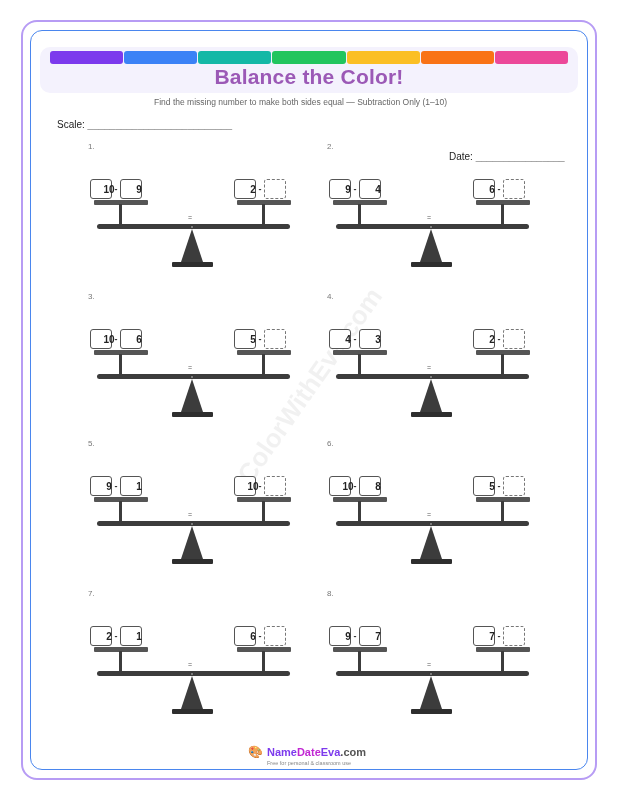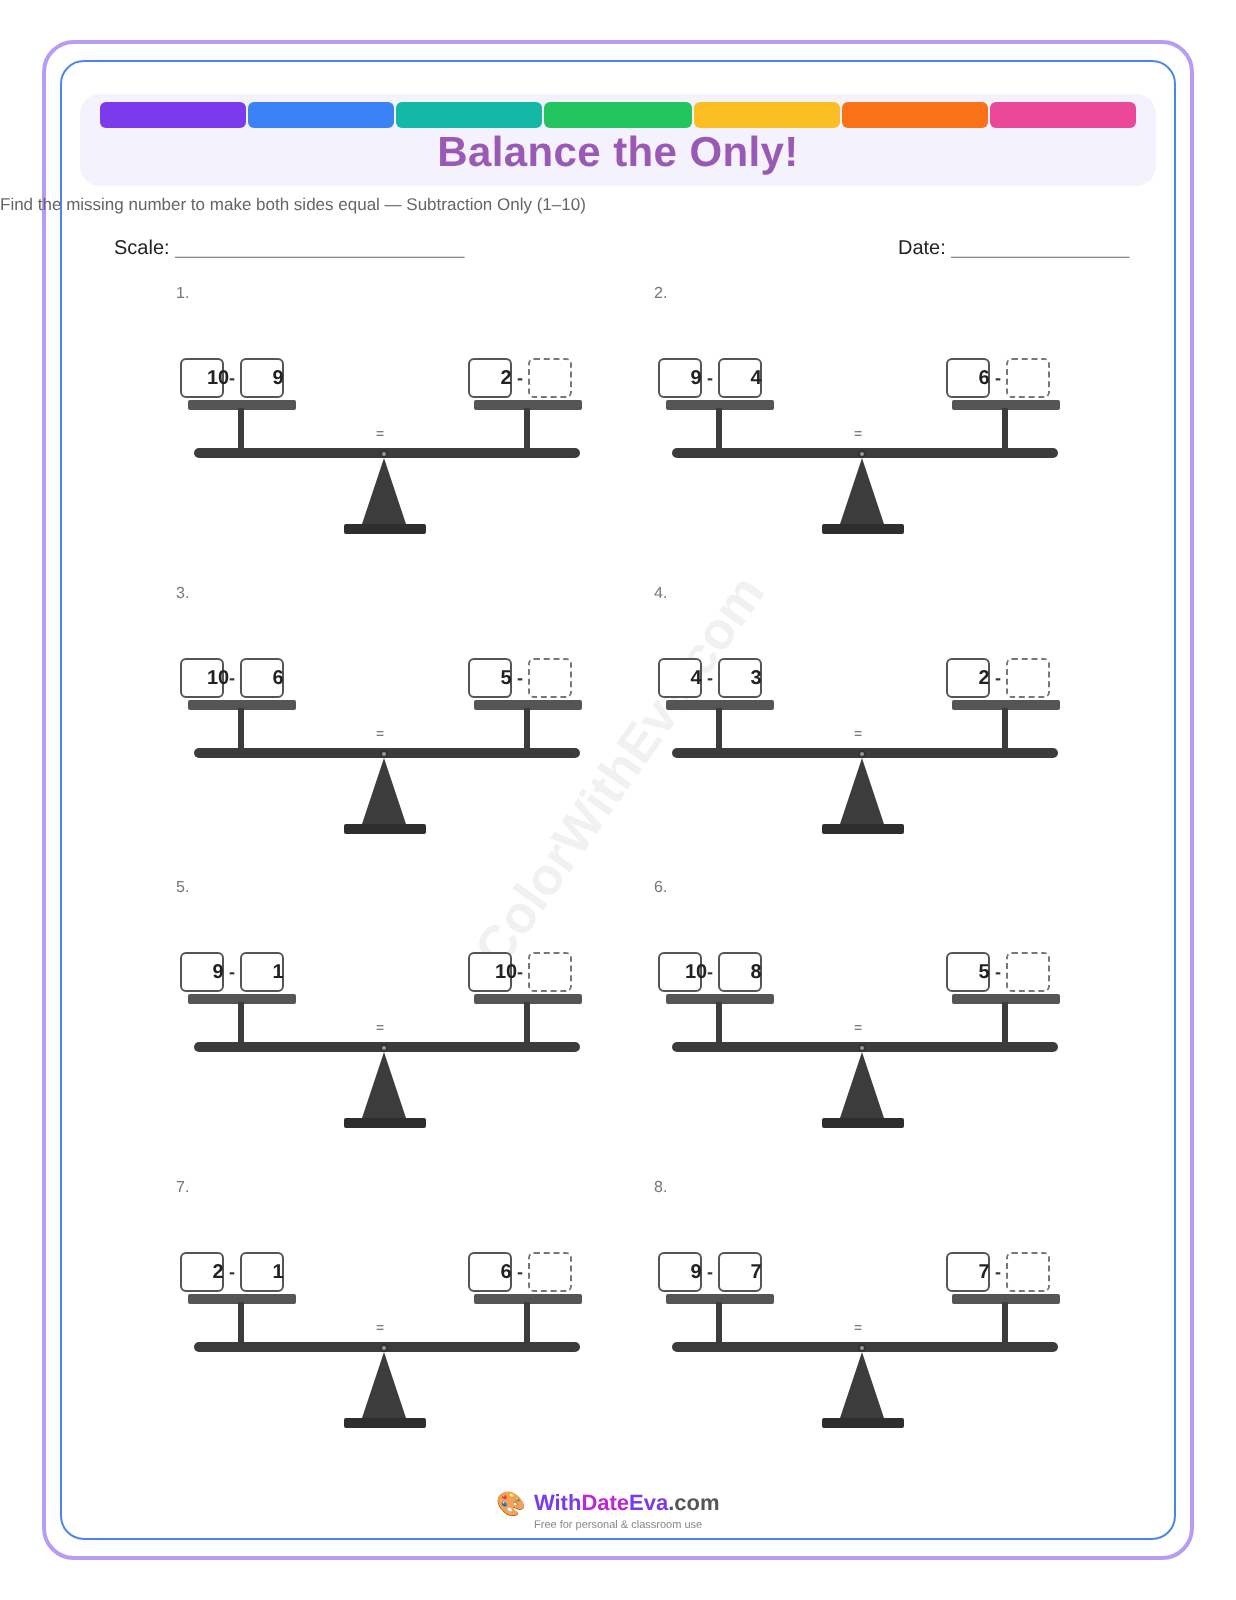--- a/index.html
+++ b/index.html
@@ -23,28 +23,28 @@
     position: absolute; left: 50px; top: 51px; width: 518px; height: 13px;
     display: flex; gap: 1px;
   }
   .rainbow span { flex: 1; height: 100%; border-radius: 3px; }
 
   .title {
     position: absolute; left: 0; width: 618px; top: 65px; text-align: center;
     font-weight: bold; font-size: 21px; color: #9b59b6; letter-spacing: 0.2px;
   }
   .subtitle {
-    position: absolute; left: 0; width: 601px; top: 97px; text-align: left;
+    position: absolute; left: 0; width: 601px; top: 97px; text-align: center;
     font-size: 8.5px; color: #666;
   }
   .name-line, .date-line {
     position: absolute; top: 119px; font-size: 10px; color: #222; white-space: pre;
   }
   .name-line { left: 57px; }
-  .date-line { left: 449px; }
+  .date-line { left: 449px; margin-top: 32px; }
   .blank { color: #888; }
 
   .problem { position: absolute; width: 230px; height: 140px; }
   .problem-num { position: absolute; left: 8px; top: 0; font-size: 8px; color: #777; }
 
   .pan-group { position: absolute; top: 37px; display: flex; align-items: center; }
   .numbox {
     width: 22px; height: 20px; border: 1.3px solid #555; border-radius: 3px;
     background: #fff; font-weight: bold; font-size: 10px; color: #222;
     display: flex; align-items: center; justify-content: center; padding-left: 16px;
@@ -105,21 +105,21 @@
 <div class="rainbow" id="rainbow">
     <span style="background: rgb(124, 58, 237);"></span>
     <span style="background: rgb(59, 130, 246);"></span>
     <span style="background: rgb(20, 184, 166);"></span>
     <span style="background: rgb(34, 197, 94);"></span>
     <span style="background: rgb(251, 191, 36);"></span>
     <span style="background: rgb(249, 115, 22);"></span>
     <span style="background: rgb(236, 72, 153);"></span>
   </div>
 
-<div class="title">Balance the Only!</div>
+<div class="title">Balance the Color!</div>
 <div class="subtitle">Find the missing number to make both sides equal — Subtraction Only (1–10)</div>
 
 <div class="name-line"><span>Scale:</span><span class="blank"> __________________________</span></div>
 <div class="date-line"><span>Date:</span><span class="blank"> ________________</span></div>
 
 <div class="watermark">ColorWithEva.com</div>
 
 <div id="problems-container">
     <div class="problem" style="left: 80px; top: 142px;">
     <div class="problem-num">1.</div>
@@ -318,15 +318,15 @@
     <div class="eq">=</div>
     <div class="beam"></div>
     <div class="pivot"></div>
     <div class="fulcrum"></div>
     <div class="base"></div>
   </div>
   </div>
 
 <div class="footer-logo">
   <span class="palette-icon">🎨</span>
-  <span class="brand"><span class="p1">With</span><span class="p2">Date</span><span class="p3">Eva</span><span class="p4">.com</span></span>
+  <span class="brand"><span class="p1">Name</span><span class="p2">Date</span><span class="p3">Eva</span><span class="p4">.com</span></span>
 </div>
 <div class="tagline">Free for personal &amp; classroom use</div>
 
 </body></html>

